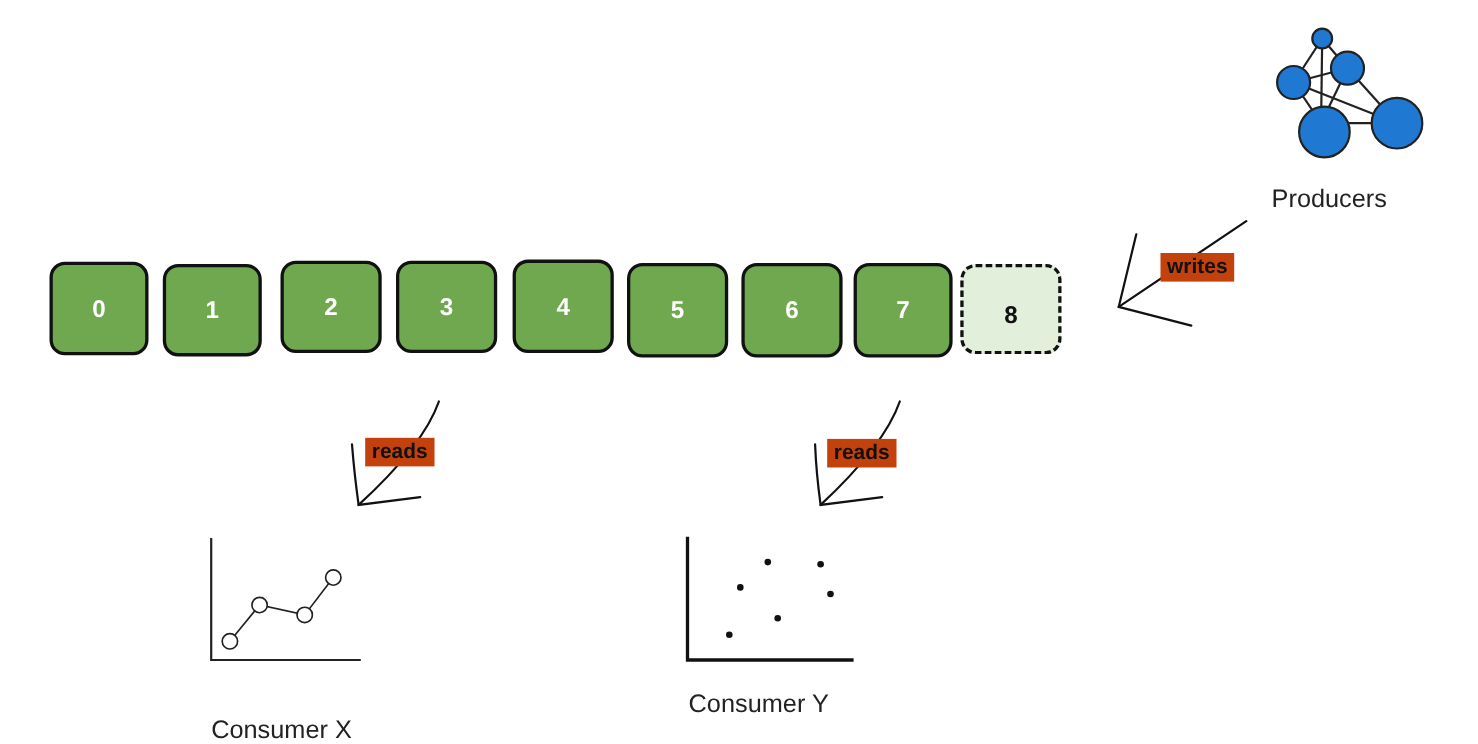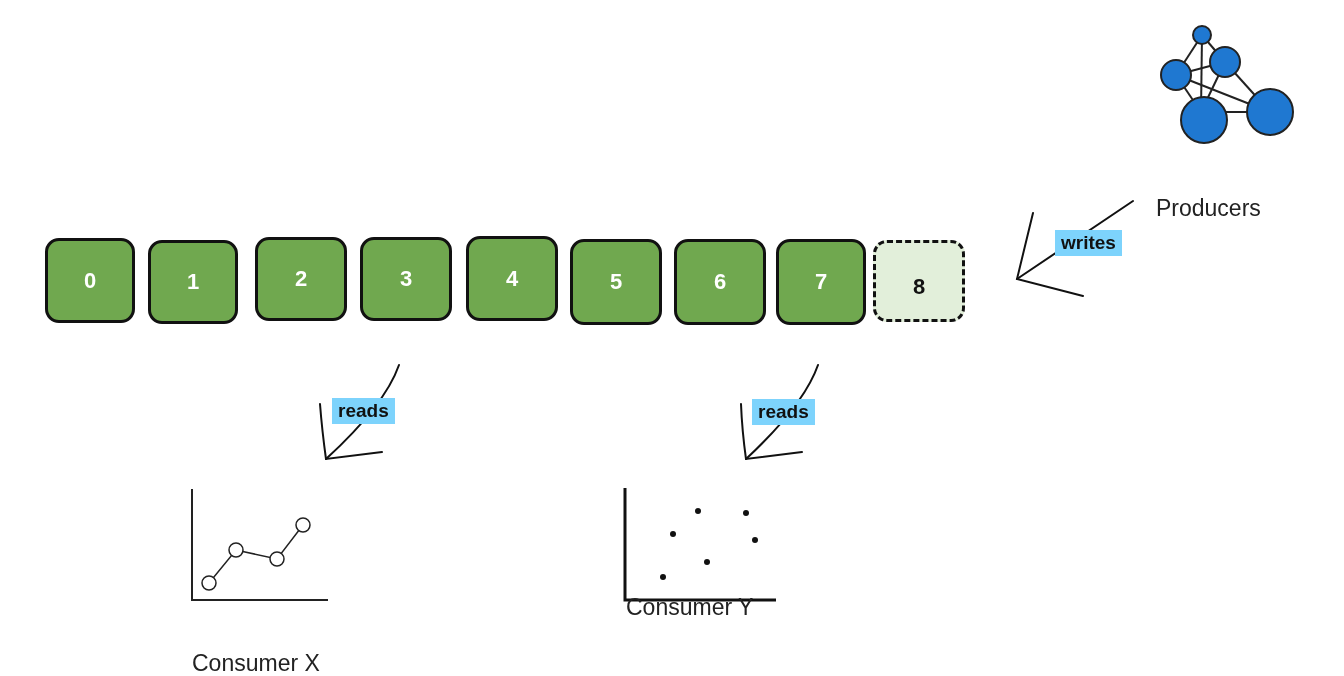--- a/index.html
+++ b/index.html
@@ -4,21 +4,21 @@
 <style>
   html, body { margin: 0; padding: 0; background: #ffffff; }
   body { width: 1344px; height: 676px; position: relative; overflow: hidden;
          font-family: "Liberation Sans", "DejaVu Sans", sans-serif; }
   .cell { position: absolute; box-sizing: border-box; width: 88px; height: 86px;
           border: 3px solid #111; border-radius: 14px; background: #70a84f;
           color: #ffffff; font-weight: bold; font-size: 22px;
           display: flex; align-items: center; justify-content: center; }
   .cell.pending { background: #e2efda; color: #111; border: 3px dashed #111;
                   padding-top: 12px; }
-  .tag { position: absolute; background: #7dd3fc; color: #111; font-weight: bold;
+  .tag { position: absolute; background: #c2410c; color: #111; font-weight: bold;
          font-size: 19px; padding: 1px 6px; line-height: 24px; }
   .caption { position: absolute; font-size: 23px; color: #222; white-space: nowrap; }
   svg.layer { position: absolute; left: 0; top: 0; }
 </style>
 </head>
 <body>
 
 <div class="cell" style="left:45px;top:238px;width:90px;height:85px;">
     <span>0</span>
   </div>
@@ -98,15 +98,15 @@
     <circle cx="707" cy="562" r="3" fill="#111"></circle>
     <circle cx="746" cy="513" r="3" fill="#111"></circle>
     <circle cx="755" cy="540" r="3" fill="#111"></circle>
   </g>
 </svg>
 
 <div class="tag" style="left:1055px;top:230px;">writes</div>
 <div class="tag" style="left:332px;top:398px;">reads</div>
 <div class="tag" style="left:752px;top:399px;">reads</div>
 
-<div class="caption" style="left:1156px;top:167px;margin-top:28px;">Producers</div>
+<div class="caption" style="left:1156px;top:167px;">Producers</div>
 <div class="caption" style="left:192px;top:626px;margin-top:24px;">Consumer X</div>
-<div class="caption" style="left:626px;top:594px;">Consumer Y</div>
+<div class="caption" style="left:626px;top:626px;">Consumer Y</div>
 
 </body></html>

